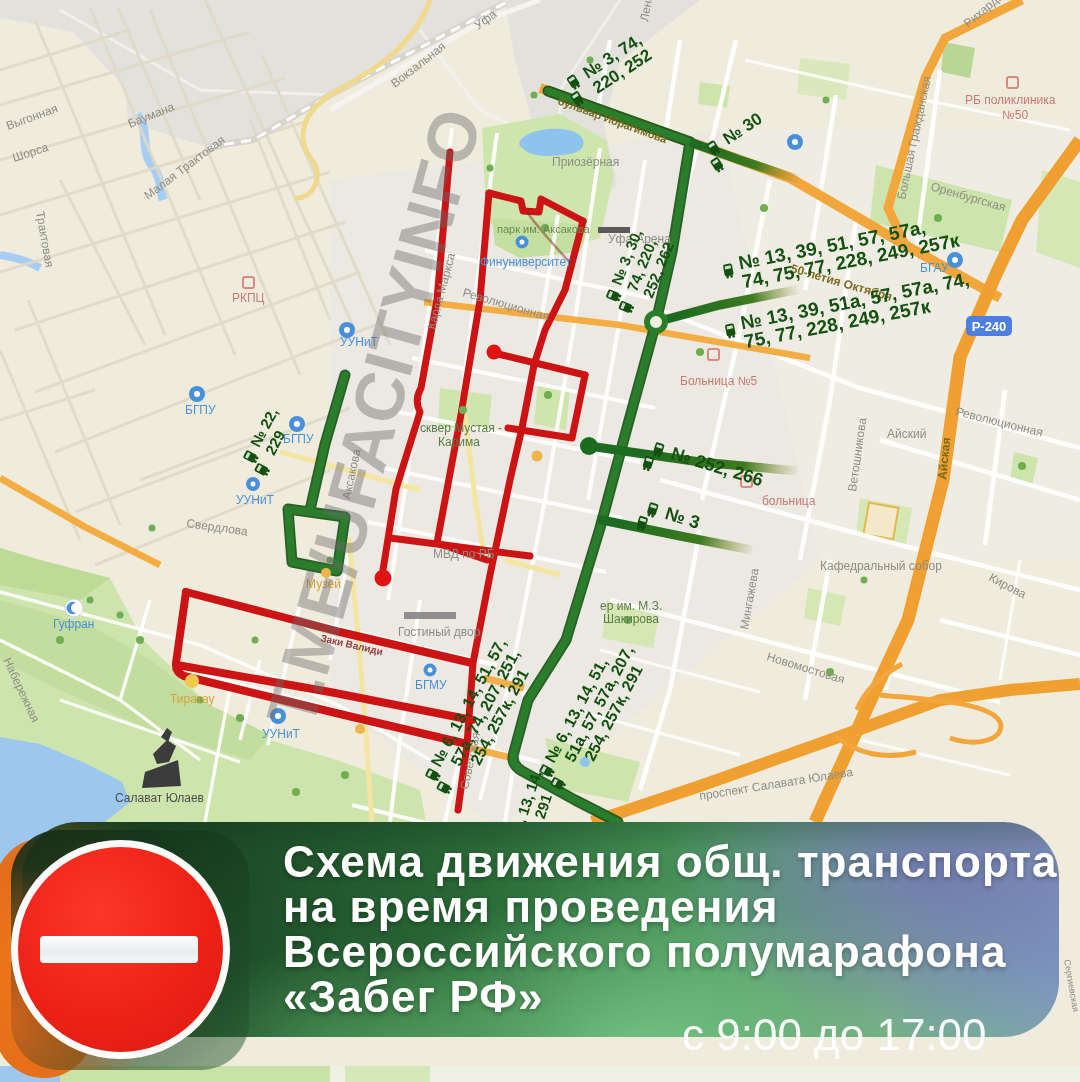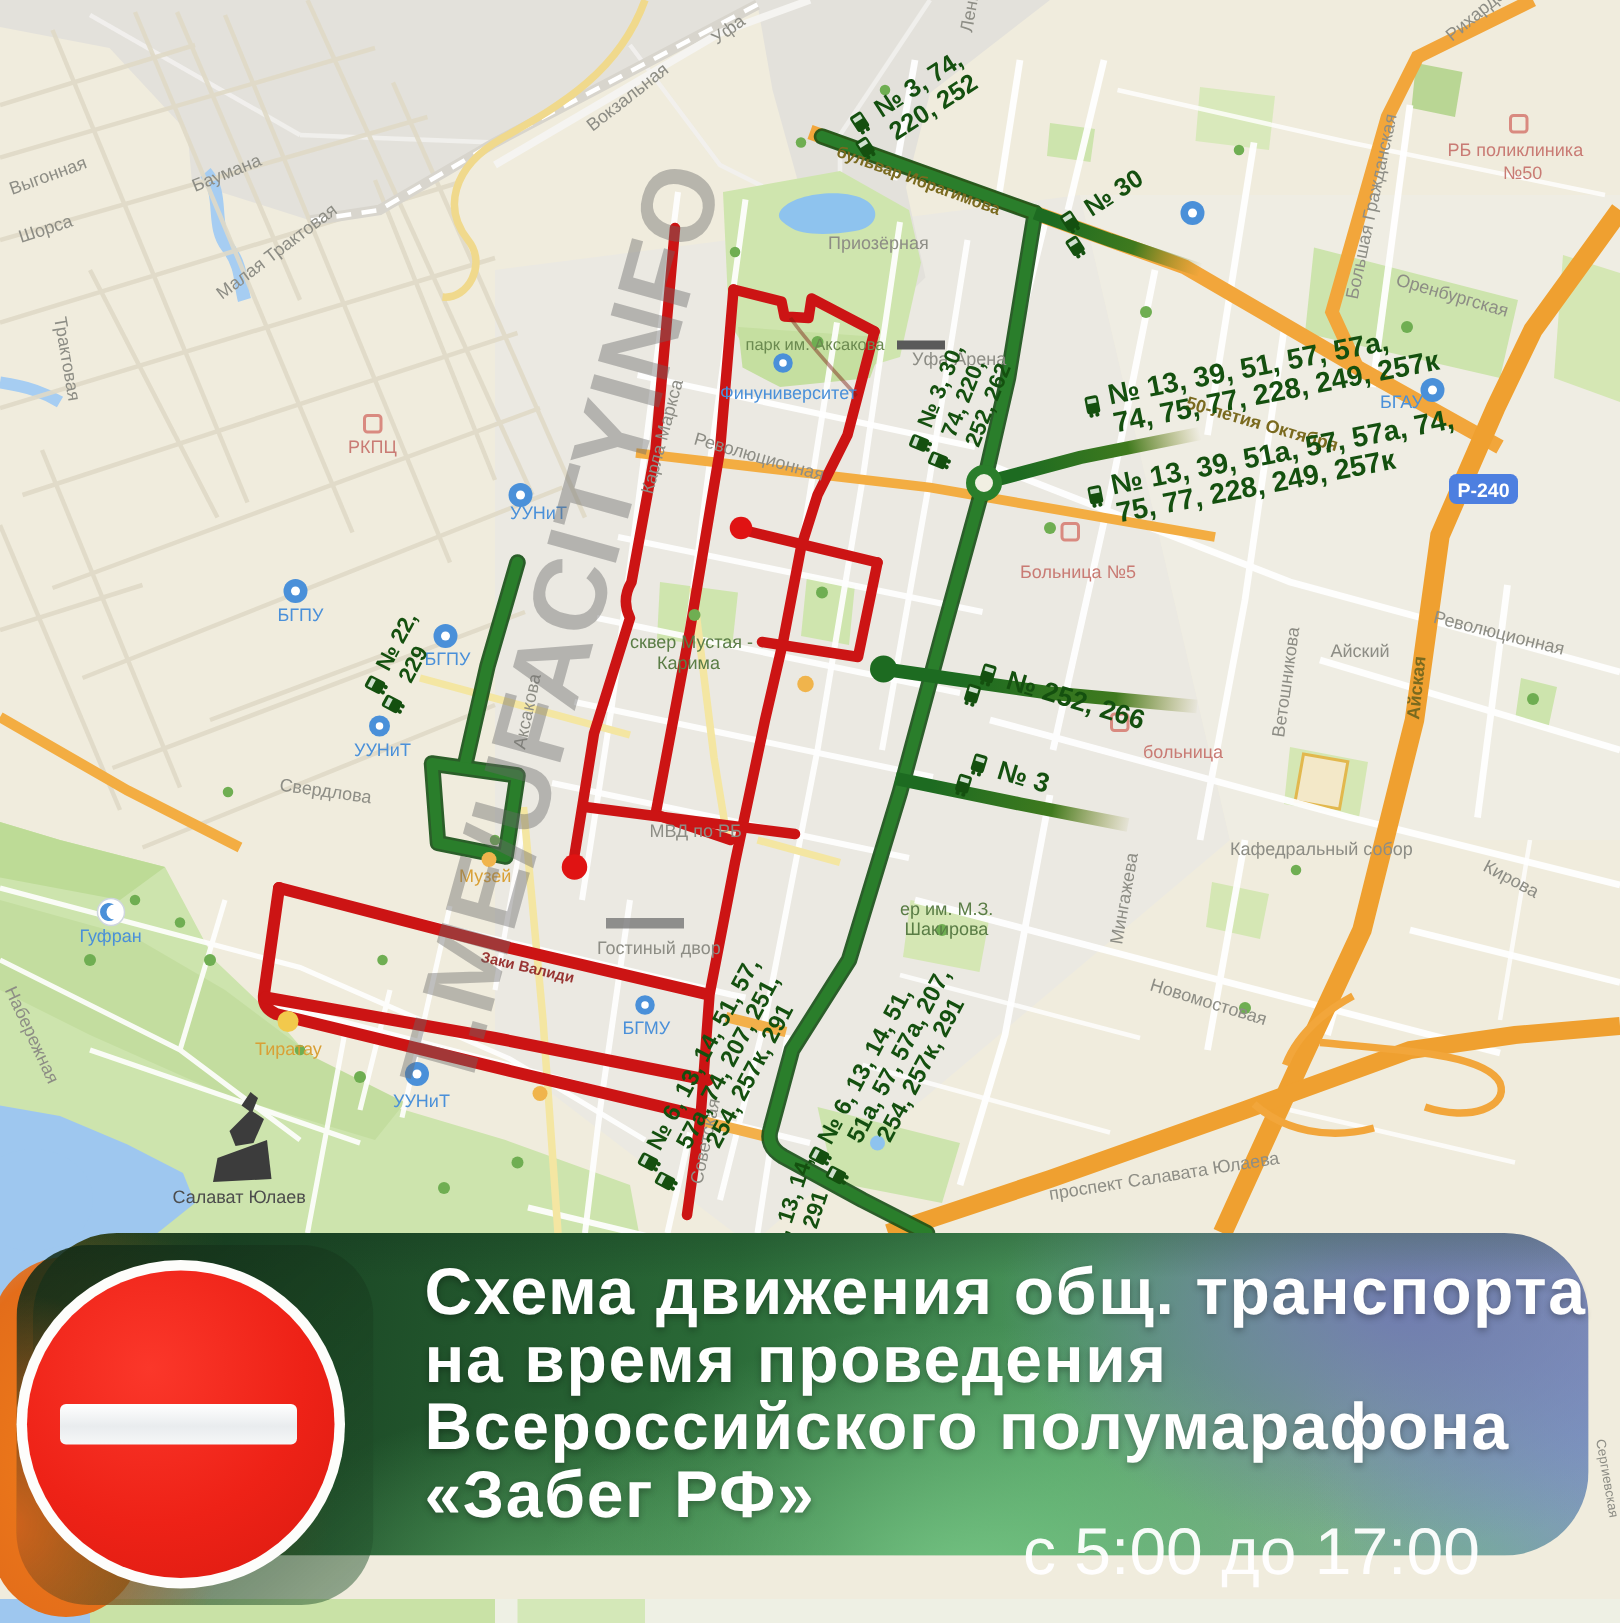--- a/index.html
+++ b/index.html
@@ -569,15 +569,15 @@
       <div id="sign-red">
 
         <div id="sign-bar"></div>
       </div>
     </div>
   </div>
 
   <div class="btxt" id="bt1">Схема движения общ. транспорта<br>на время проведения<br>Всероссийского полумарафона<br>«Забег РФ»</div>
 
 
-  <div class="btxt" id="bt3">с 5:00 до 17:00</div>
+  <div class="btxt" id="bt3">с 9:00 до 17:00</div>
 </div>
 </div>
 
 </body></html>

